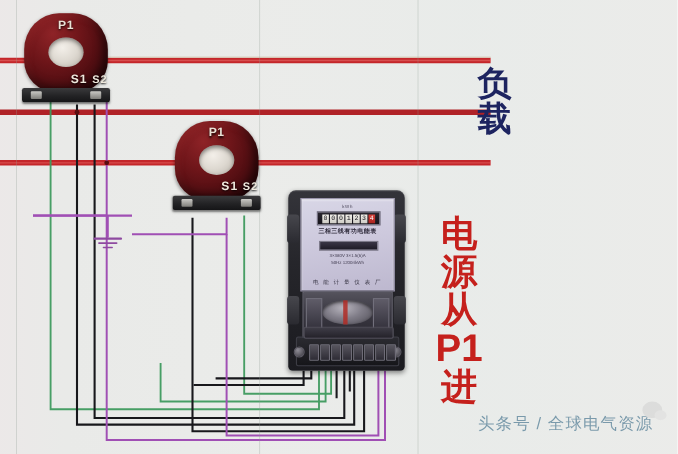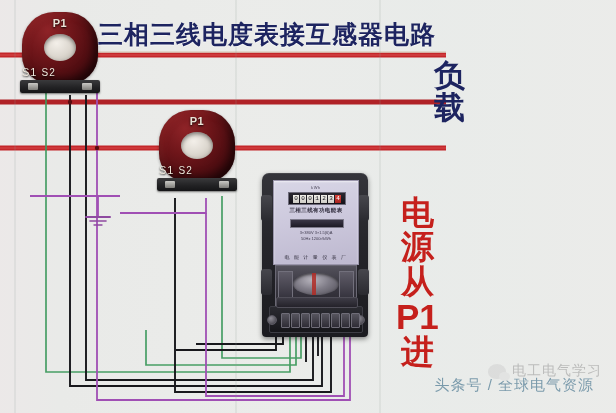--- a/index.html
+++ b/index.html
@@ -122,23 +122,23 @@
     font-size: 11px;
     font-weight: bold;
     color: #e9e2d6;
     text-shadow: 0 1px 2px rgba(0,0,0,0.9);
     letter-spacing: 0.5px;
   }
   .ct-sec {
     position: absolute;
     left: 0; right: 0;
     top: 54px;
-    text-align: left;
+    text-align: right;
     font-size: 11px;
-    font-weight: normal;
+    font-weight: bold;
     color: #efe8dc;
     text-shadow: 0 1px 2px rgba(0,0,0,0.95);
     letter-spacing: 1px;
   }
   .ct-sec .s2 { font-size: 10px; }
   .ct-foot {
     position: absolute;
     top: 68px;
     width: 80px;
     left: 2px;
@@ -463,21 +463,20 @@
       <line x1="380" y1="0" x2="380" y2="413"></line>
     </g>
 
     <g fill="#5a0d10">
       <circle cx="70" cy="102" r="2.2"></circle>
       <circle cx="97" cy="148" r="2.2"></circle>
       <circle cx="206" cy="148" r="2.2"></circle>
     </g>
   </svg>
 
-  <div class="title">三相三线电度表接互感器电路</div>
 
   <div class="ct" id="ct-1">
     <div class="ct-body">
       <div class="ct-hole"></div>
       <div class="ct-p1">P1</div>
       <div class="ct-sec">
         <span>S1</span>
         <span class="s2">S2</span>
       </div>
     </div>
@@ -555,18 +554,17 @@
     <span>电</span>
     <span>源</span>
     <span>从</span>
     <span class="latin">P1</span>
     <span>进</span>
   </div>
 
   <div id="watermark">
     <div class="wm-line1">
       <span class="wechat-dot"></span>
-      <span>电工电气学习</span>
     </div>
     <div class="wm-line2">头条号 / 全球电气资源</div>
   </div>
 
 </div>
 
 </body></html>

